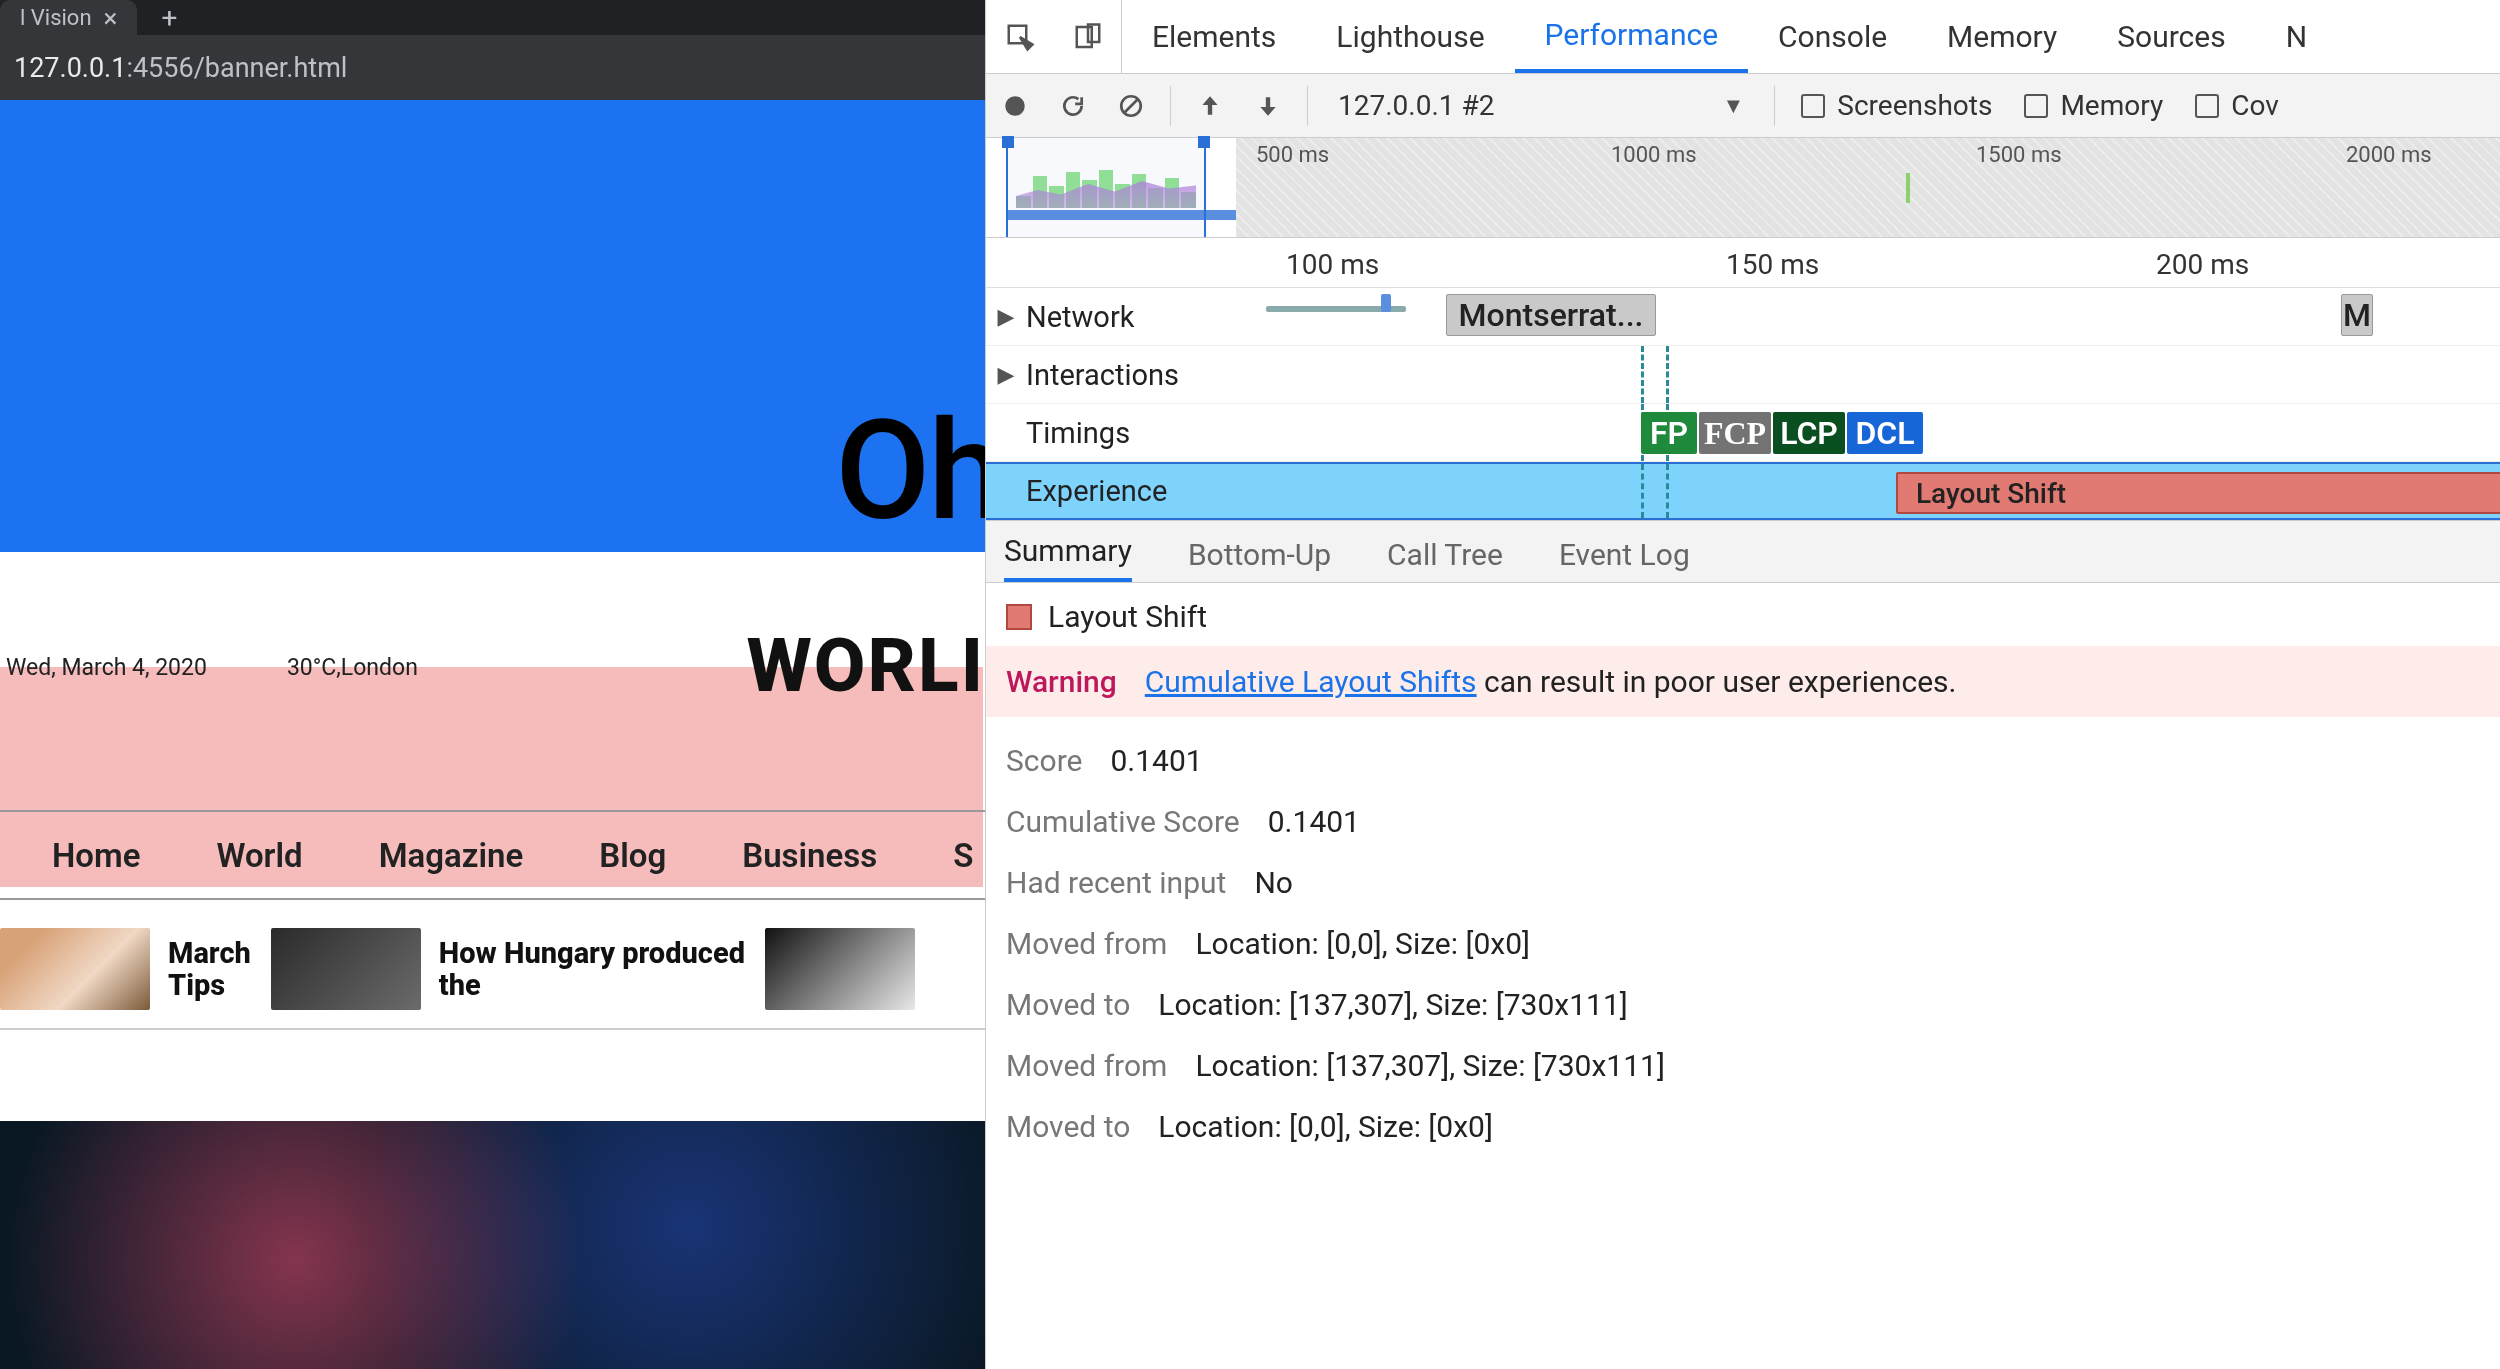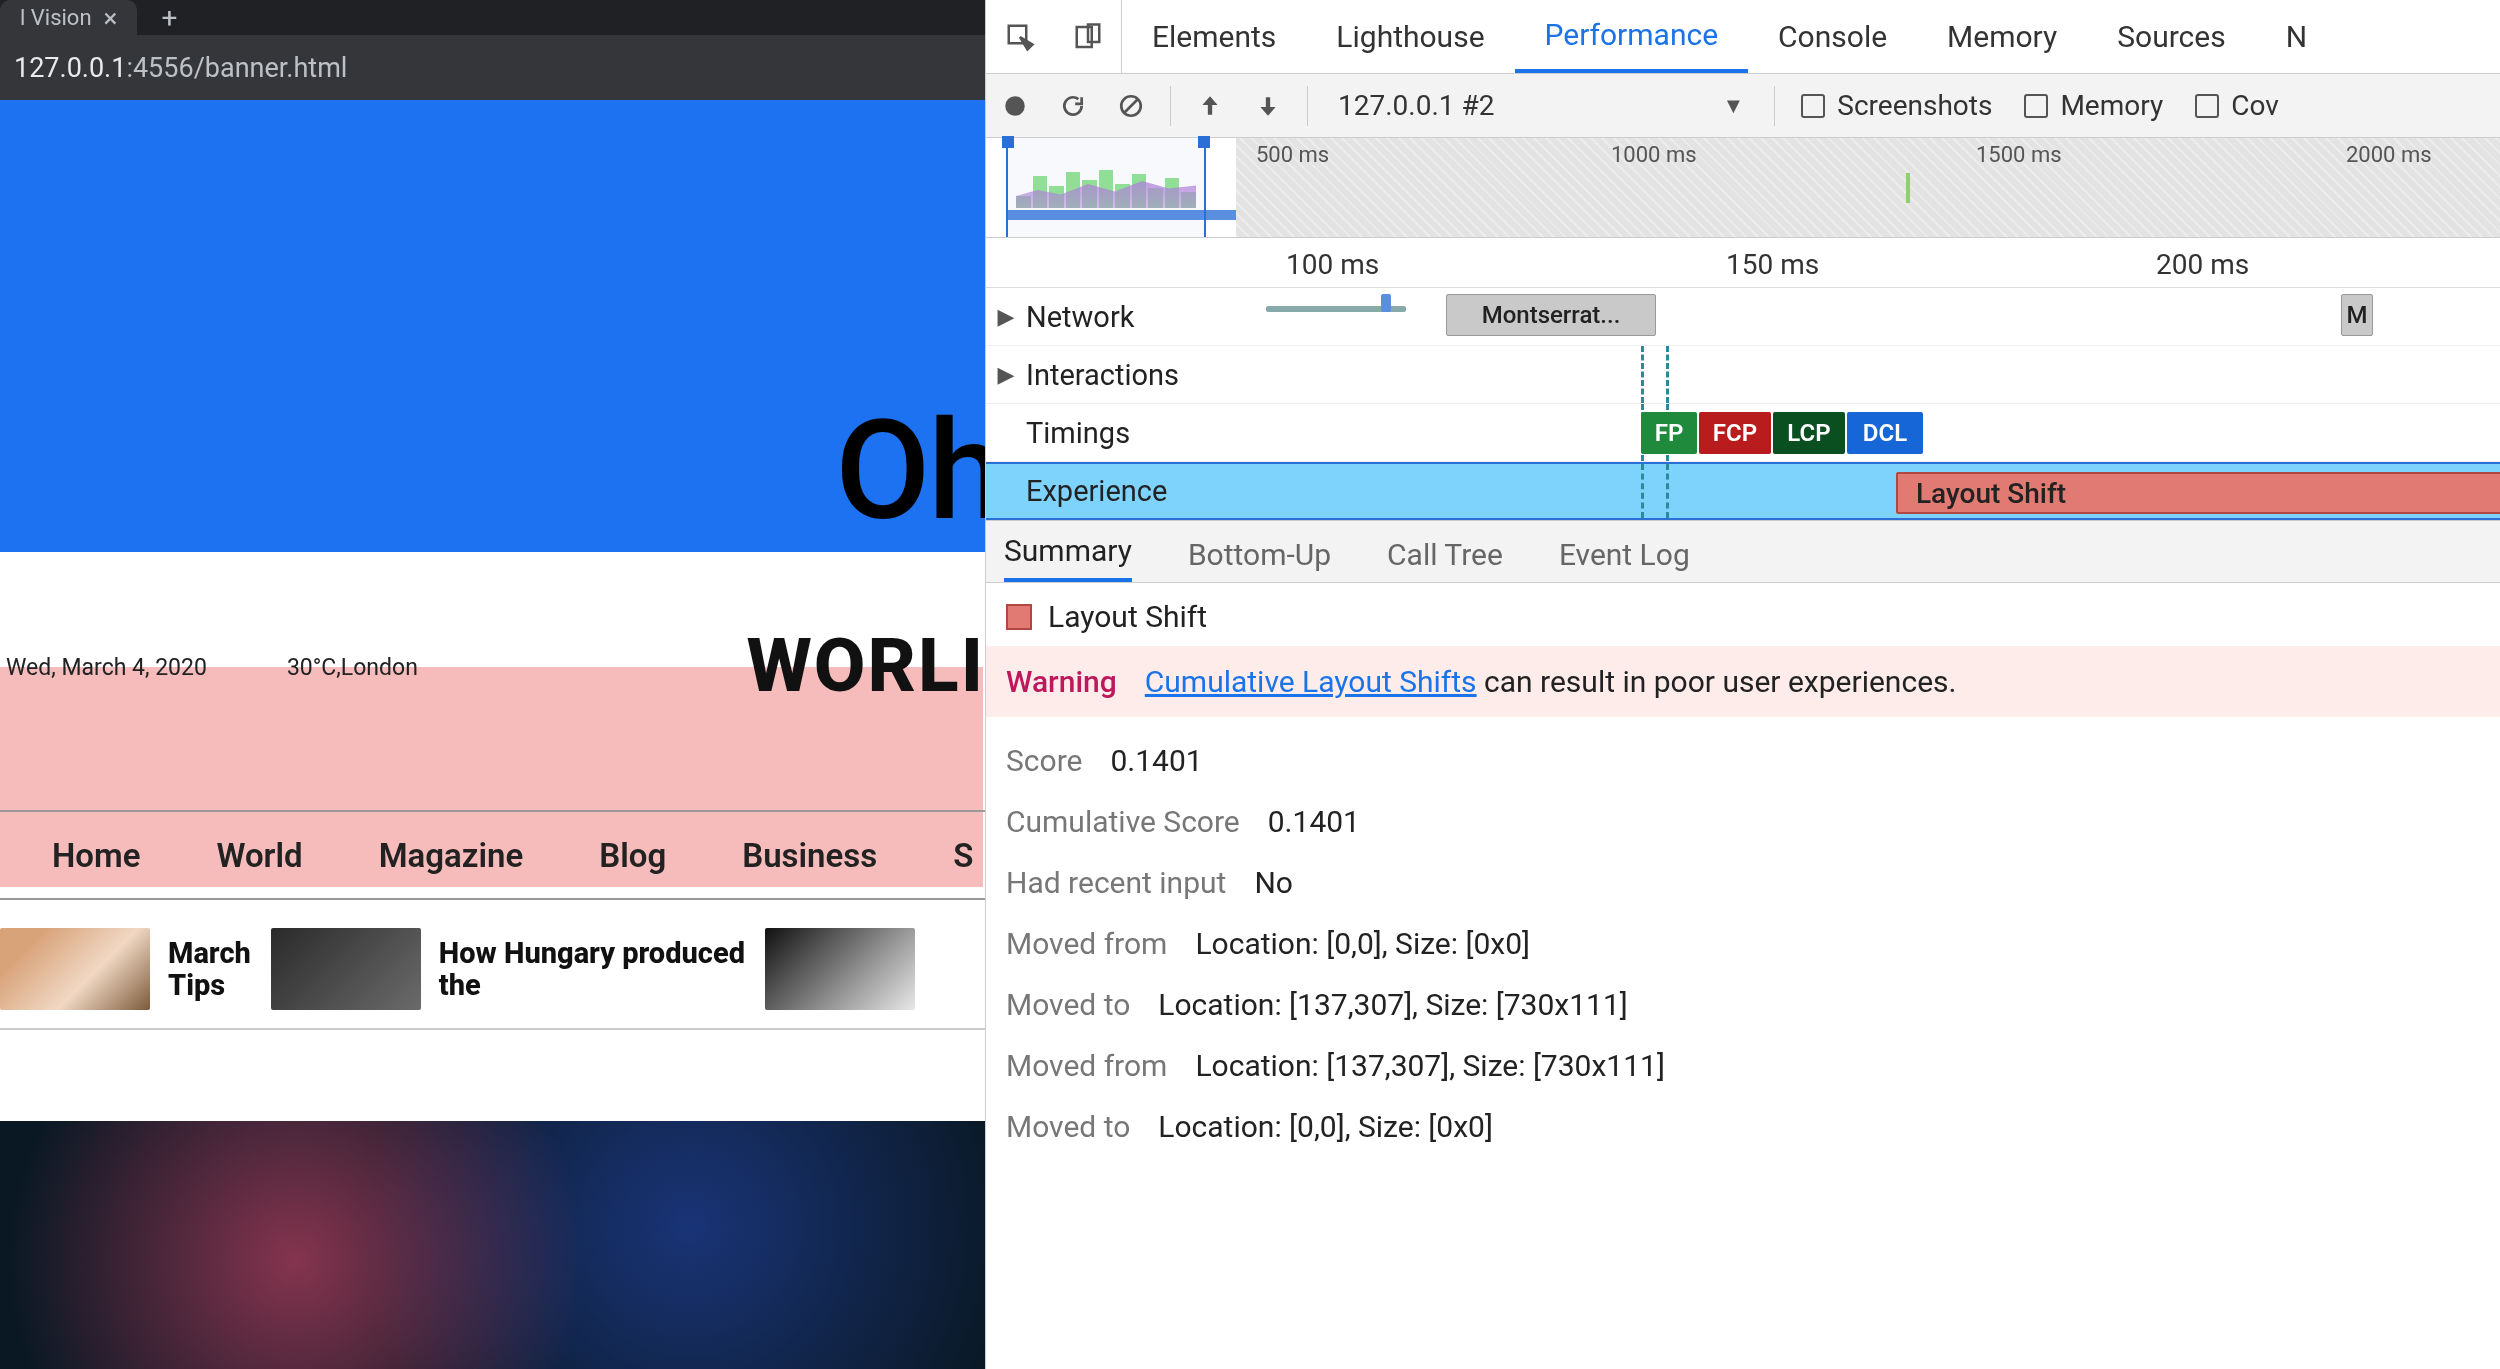--- a/index.html
+++ b/index.html
@@ -83,25 +83,25 @@
 
 .flame { position: relative; border-bottom: 1px solid #ccc; }
 .flame-ruler { height: 50px; border-bottom: 1px solid #ddd; position: relative; font-size: 28px; color: #333; }
 .flame-ruler .t { position: absolute; top: 10px; }
 .flame-rows { }
 .frow { display: flex; align-items: center; min-height: 58px; border-bottom: 1px solid #eee; position: relative; }
 .frow.sel { background: #7dd3fc; border-top: 2px solid #2a6fd6; border-bottom: 2px solid #2a6fd6; }
 .frow .arrow { width: 40px; text-align: center; color: #555; font-size: 22px; }
 .frow .label { font-size: 29px; color: #222; padding-right: 20px; }
 .frow .track { position: absolute; left: 280px; right: 0; top: 0; bottom: 0; }
-.evt { position: absolute; top: 8px; height: 42px; border-radius: 2px; display: flex; align-items: center; justify-content: center; font-size: 24px; font-weight: 600; color: #fff; }
+.evt { position: absolute; top: 8px; height: 42px; border-radius: 2px; display: flex; align-items: center; justify-content: center; font-size: 32px; font-weight: 600; color: #fff; }
 .evt.netbar { top: 18px; height: 6px; background:#8aa; }
 .evt.netblk { top: 6px; height: 42px; background:#c9c9c9; border:1px solid #999; color:#222; font-weight:500; padding:0 8px; }
 .evt.fp  { background:#1f8a3b; }
-.evt.fcp { background:#b91c1c; }
+.evt.fcp { background:#737373;font-family:Liberation Serif, serif; }
 .evt.lcp { background:#0a4f20; }
 .evt.dcl { background:#1766d8; }
 .evt.ls  { background:#e07a72; border:2px solid #b04840; color:#222; padding-left: 18px; justify-content:flex-start; font-weight:500; font-size:28px; }
 .dash { position:absolute; top:0; bottom:0; width:0; border-left:3px dashed #2a8a9a; }
 
 
 .btabs { height: 62px; display: flex; align-items: flex-end; gap: 56px; padding: 0 18px; border-bottom: 1px solid #ccc; font-size: 30px; color: #666; background:#f3f3f3; }
 .btab { padding-bottom: 10px; }
 .btab.active { color: #222; border-bottom: 4px solid #1a73e8; }
 

